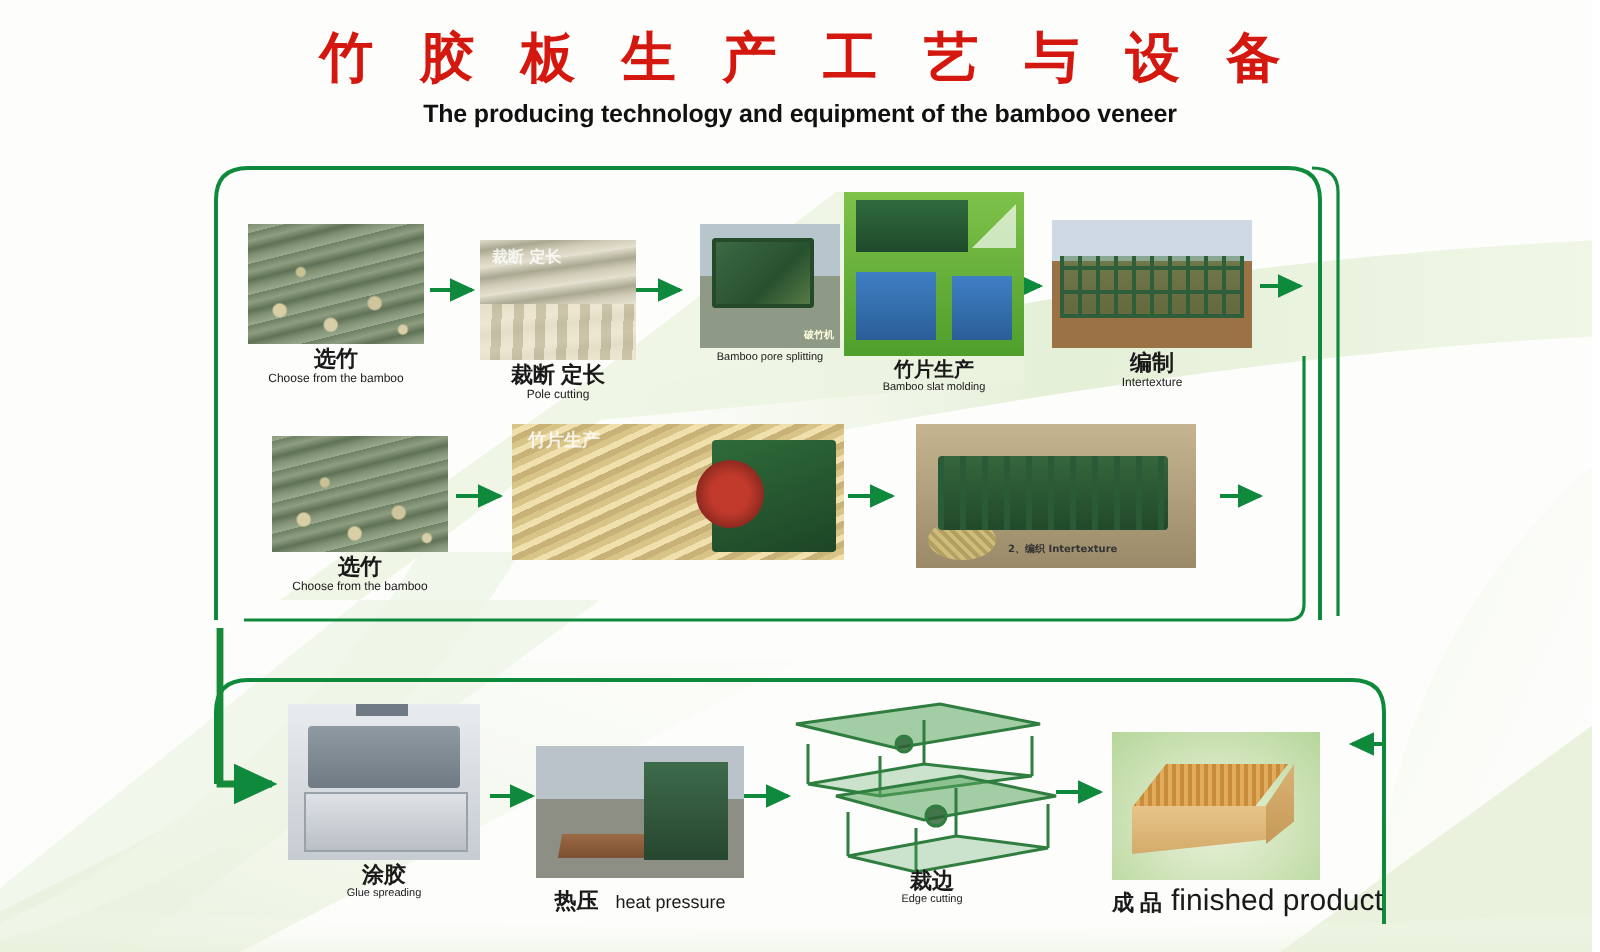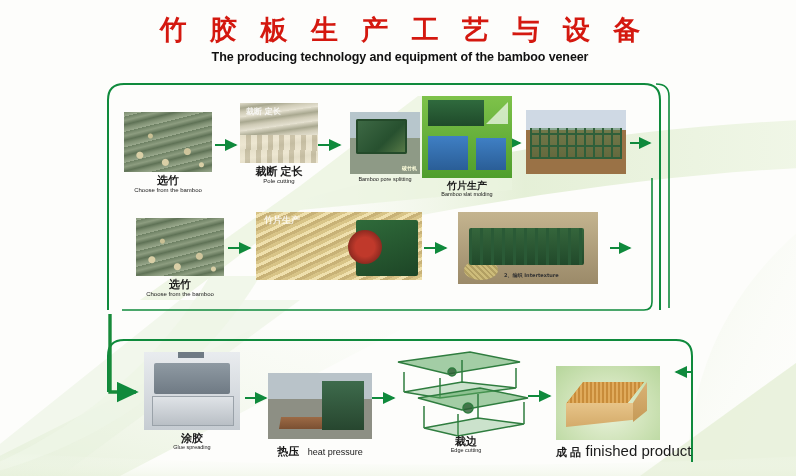--- a/index.html
+++ b/index.html
@@ -242,21 +242,21 @@
   </svg>
 
   <div class="node" style="left:124px;top:112px;width:88px;">
     <div class="photo ph-bamboo" style="width:88px;height:60px;"></div>
     <div class="cap">
       <span class="cn" style="font-size:11px;">选竹</span>
       <span class="en" style="font-size:6px;">Choose from the bamboo</span>
     </div>
   </div>
 
-  <div class="node" style="left:240px;top:103px;width:78px;">
+  <div class="node" style="left:240px;top:120px;width:78px;">
     <div class="photo ph-poles" style="width:78px;height:60px;">
       <span class="wm" style="left:6px;top:3px;font-size:8px;">裁断 定长</span>
     </div>
     <div class="cap">
       <span class="cn" style="font-size:11px;">裁断 定长</span>
       <span class="en" style="font-size:6px;">Pole cutting</span>
     </div>
   </div>
 
   <div class="node" style="left:350px;top:112px;width:70px;">
@@ -277,20 +277,24 @@
       <div style="position:absolute;left:64px;top:6px;width:22px;height:22px;background:#ffffffaa;clip-path:polygon(0 100%,100% 0,100% 100%);"></div>
     </div>
     <div class="cap">
       <span class="cn" style="font-size:10px;">竹片生产</span>
       <span class="en" style="font-size:5.5px;">Bamboo slat molding</span>
     </div>
   </div>
 
   <div class="node" style="left:526px;top:110px;width:100px;">
     <div class="photo ph-weave" style="width:100px;height:64px;"></div>
+    <div class="cap">
+      <span class="cn" style="font-size:11px;">编制</span>
+      <span class="en" style="font-size:6px;">Intertexture</span>
+    </div>
   </div>
 
   <div class="node" style="left:136px;top:218px;width:88px;">
     <div class="photo ph-bamboo" style="width:88px;height:58px;"></div>
     <div class="cap">
       <span class="cn" style="font-size:11px;">选竹</span>
       <span class="en" style="font-size:6px;">Choose from the bamboo</span>
     </div>
   </div>
 

